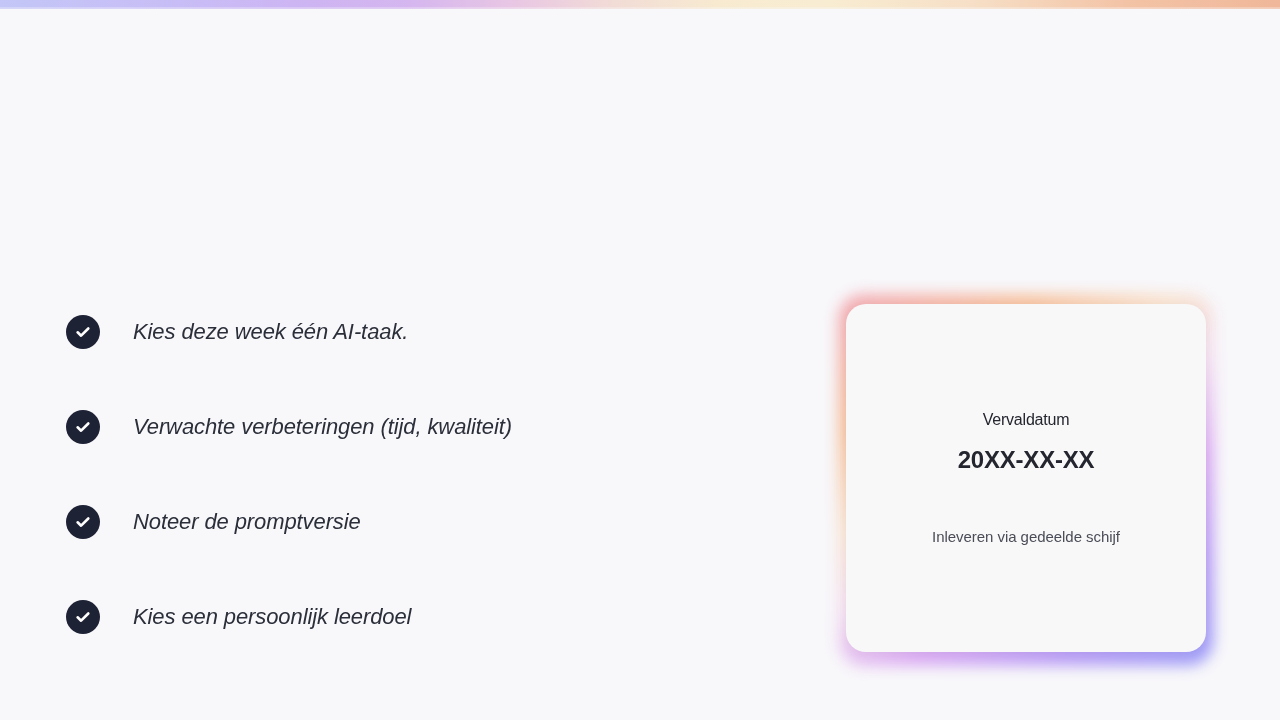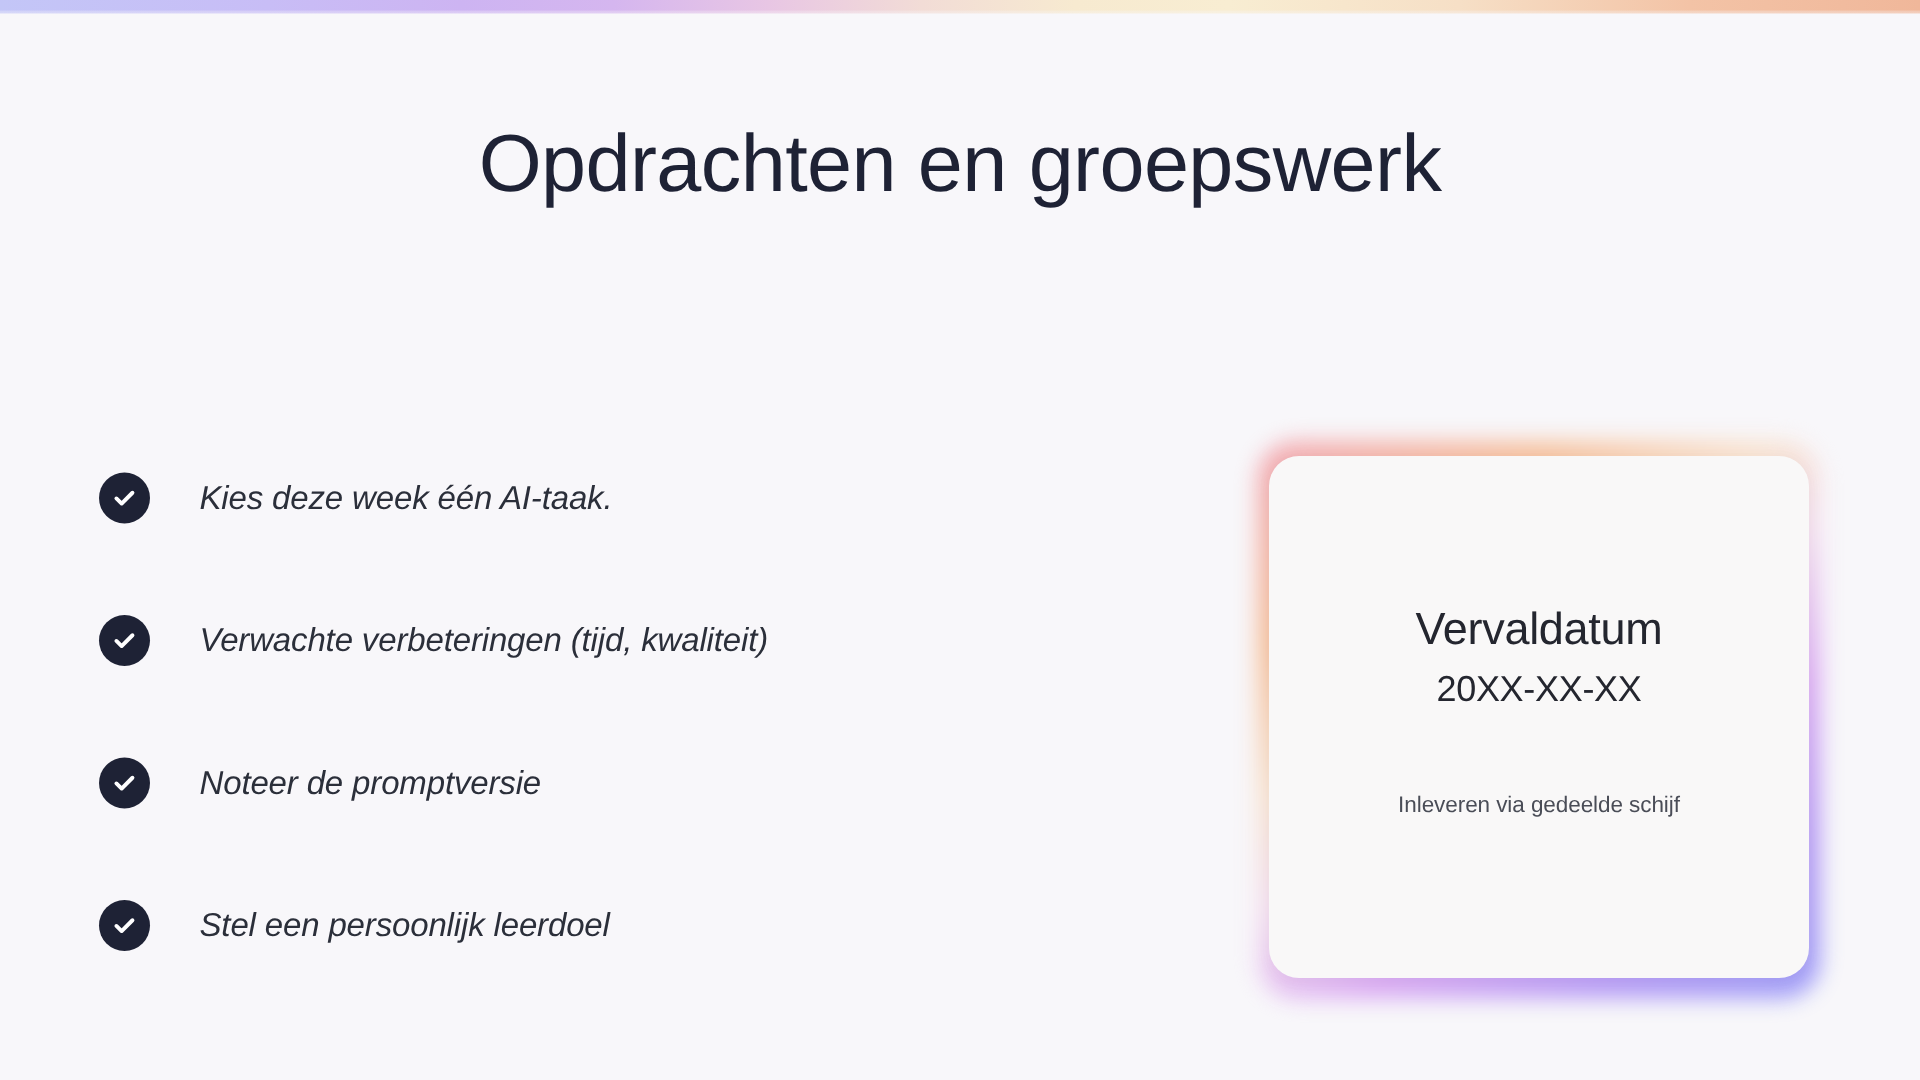--- a/index.html
+++ b/index.html
@@ -135,30 +135,30 @@
     border-radius: 20px;
     background: #f9f8f8;
     display: flex;
     flex-direction: column;
     align-items: center;
     justify-content: flex-start;
     box-shadow: 0 2px 10px rgba(30,34,53,0.04);
   }
   .card-title {
     margin-top: 96px;
-    font-size: 30px;
+    font-size: 16px;
     font-weight: 500;
     color: #24262f;
     letter-spacing: -0.2px;
     line-height: 40px;
     text-align: center;
   }
   .card-date {
     font-size: 24px;
-    font-weight: 400;
+    font-weight: 700;
     color: #24262f;
     letter-spacing: -0.2px;
     line-height: 40px;
     text-align: left;
   }
   .card-note {
     margin-top: 48px;
     font-size: 15px;
     font-weight: 400;
     color: #4a4d57;
@@ -167,21 +167,20 @@
   }
 </style>
 </head>
 <body>
 
 <div class="slide">
 
   <div class="top-bar"></div>
   <div class="top-bar-fade"></div>
 
-  <div class="title">Opdrachten en groepswerk</div>
 
   <div class="checklist">
 
     <div class="check-item">
       <span class="check-badge">
         <svg width="18" height="18" viewBox="0 0 18 18" aria-hidden="true">
           <path d="M3.6 9.3 L7.1 12.7 L14.3 5.5" fill="none" stroke="#ffffff" stroke-width="2.6" stroke-linecap="round" stroke-linejoin="round"></path>
         </svg>
       </span>
       <span class="check-label">Kies deze week één AI-taak.</span>
@@ -204,21 +203,21 @@
       </span>
       <span class="check-label">Noteer de promptversie</span>
     </div>
 
     <div class="check-item">
       <span class="check-badge">
         <svg width="18" height="18" viewBox="0 0 18 18" aria-hidden="true">
           <path d="M3.6 9.3 L7.1 12.7 L14.3 5.5" fill="none" stroke="#ffffff" stroke-width="2.6" stroke-linecap="round" stroke-linejoin="round"></path>
         </svg>
       </span>
-      <span class="check-label">Stel een persoonlijk leerdoel</span>
+      <span class="check-label">Kies een persoonlijk leerdoel</span>
     </div>
 
   </div>
 
   <div class="card-wrap">
     <div class="card-glow"></div>
     <div class="card">
       <div class="card-title">Vervaldatum</div>
       <div class="card-date">20XX-XX-XX</div>
       <div class="card-note">Inleveren via gedeelde schijf</div>

